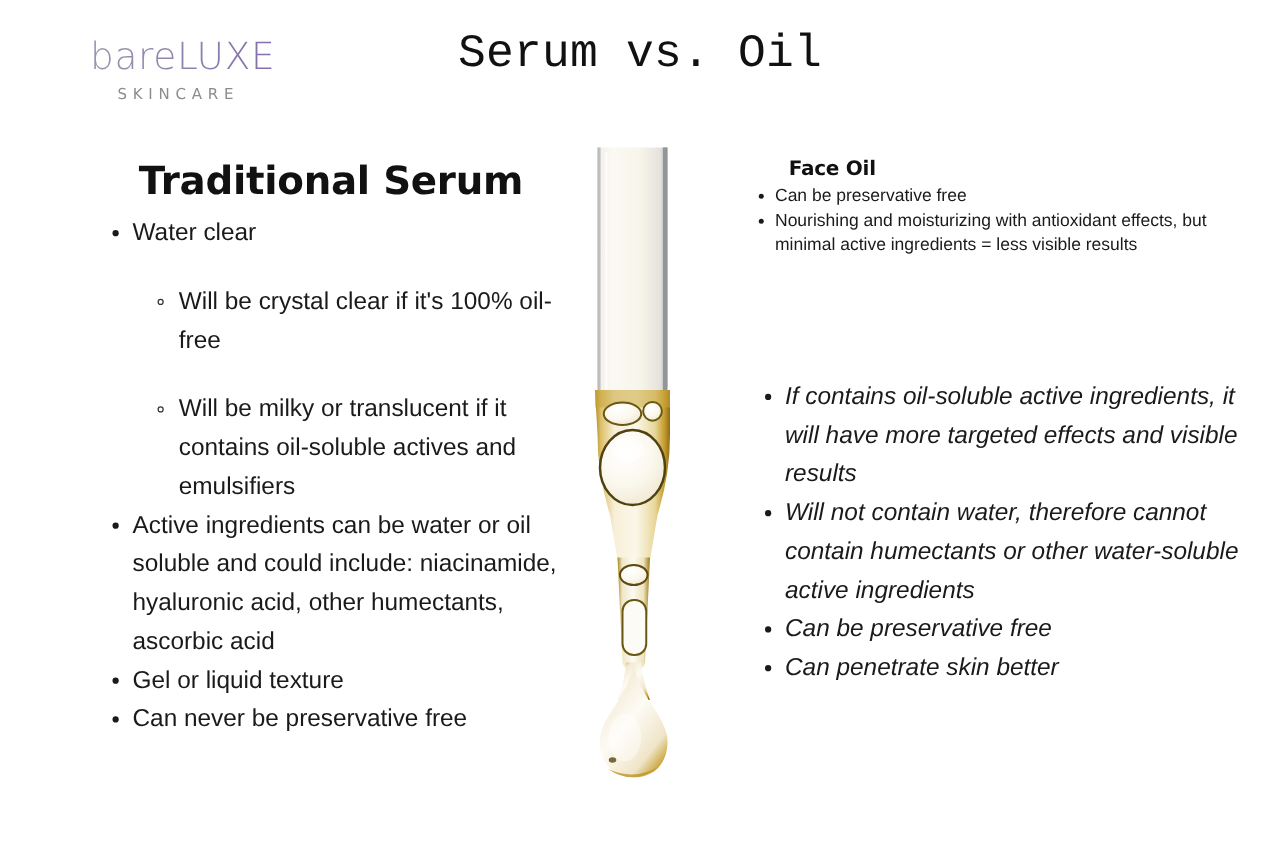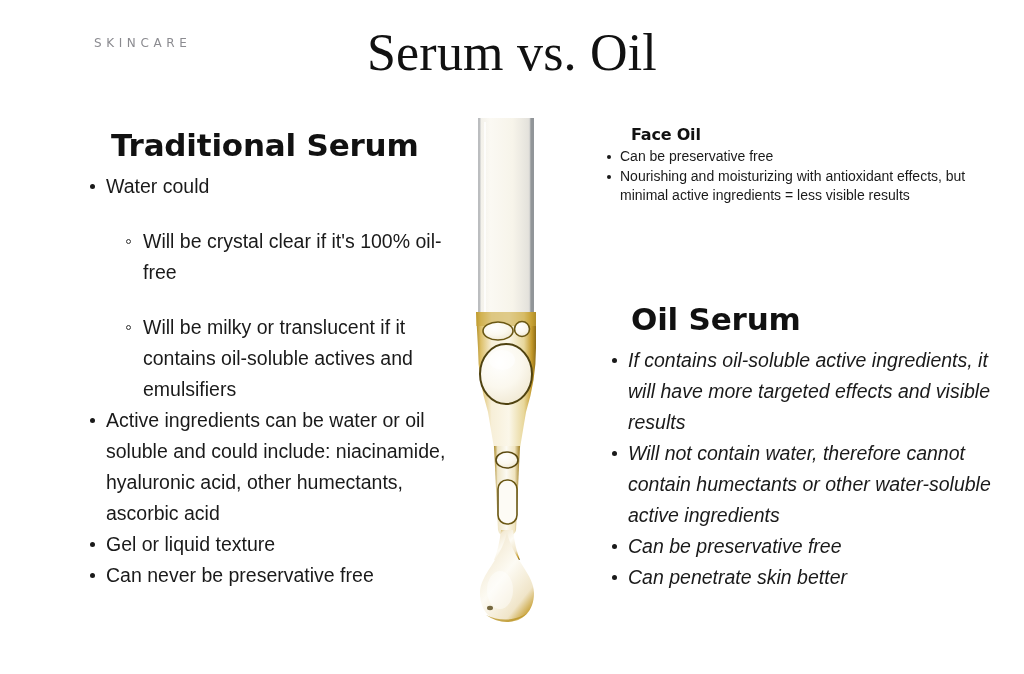--- a/index.html
+++ b/index.html
@@ -50,22 +50,22 @@
     white-space: nowrap;
   }
 
   
   #page-title {
     position: absolute;
     left: 0;
     top: 24px;
     width: 1024px;
     text-align: center;
-    font-family: Liberation Serif, serif;
-    font-size: 52px;
+    font-family: Liberation Mono, monospace;
+    font-size: 37px;
     font-weight: 300;
     letter-spacing: 0.2px;
     color: #111111;
     line-height: 1.1;
   }
 
   
   .section-heading {
     font-family: "DejaVu Sans", sans-serif;
     font-weight: bold;
@@ -190,30 +190,31 @@
     width: 110px;
     height: 510px;
   }
 </style>
 </head>
 <body>
 
 <div id="page">
 
   <div id="brand">
+    <div id="brand-wordmark">bareLUXE</div>
     <div id="brand-tagline">SKINCARE</div>
   </div>
 
   <div id="page-title">Serum vs. Oil</div>
 
   <div id="col-traditional">
     <div class="section-heading">Traditional Serum</div>
     <ul class="bullets">
       <li>
-        <span>Water could</span>
+        <span>Water clear</span>
         <ul class="sub-bullets">
           <li>
             <span>Will be crystal clear if it's 100% oil-free</span>
           </li>
           <li>
             <span>Will be milky or translucent if it contains oil-soluble actives and emulsifiers</span>
           </li>
         </ul>
       </li>
       <li>
@@ -234,21 +235,20 @@
       <li>
         <span>Can be preservative free</span>
       </li>
       <li>
         <span>Nourishing and moisturizing with antioxidant effects, but minimal active ingredients = less visible results</span>
       </li>
     </ul>
   </div>
 
   <div id="col-oilserum">
-    <div class="section-heading">Oil Serum</div>
     <ul class="bullets">
       <li>
         <span>If contains oil-soluble active ingredients, it will have more targeted effects and visible results</span>
       </li>
       <li>
         <span>Will not contain water, therefore cannot contain humectants or other water-soluble active ingredients</span>
       </li>
       <li>
         <span>Can be preservative free</span>
       </li>

